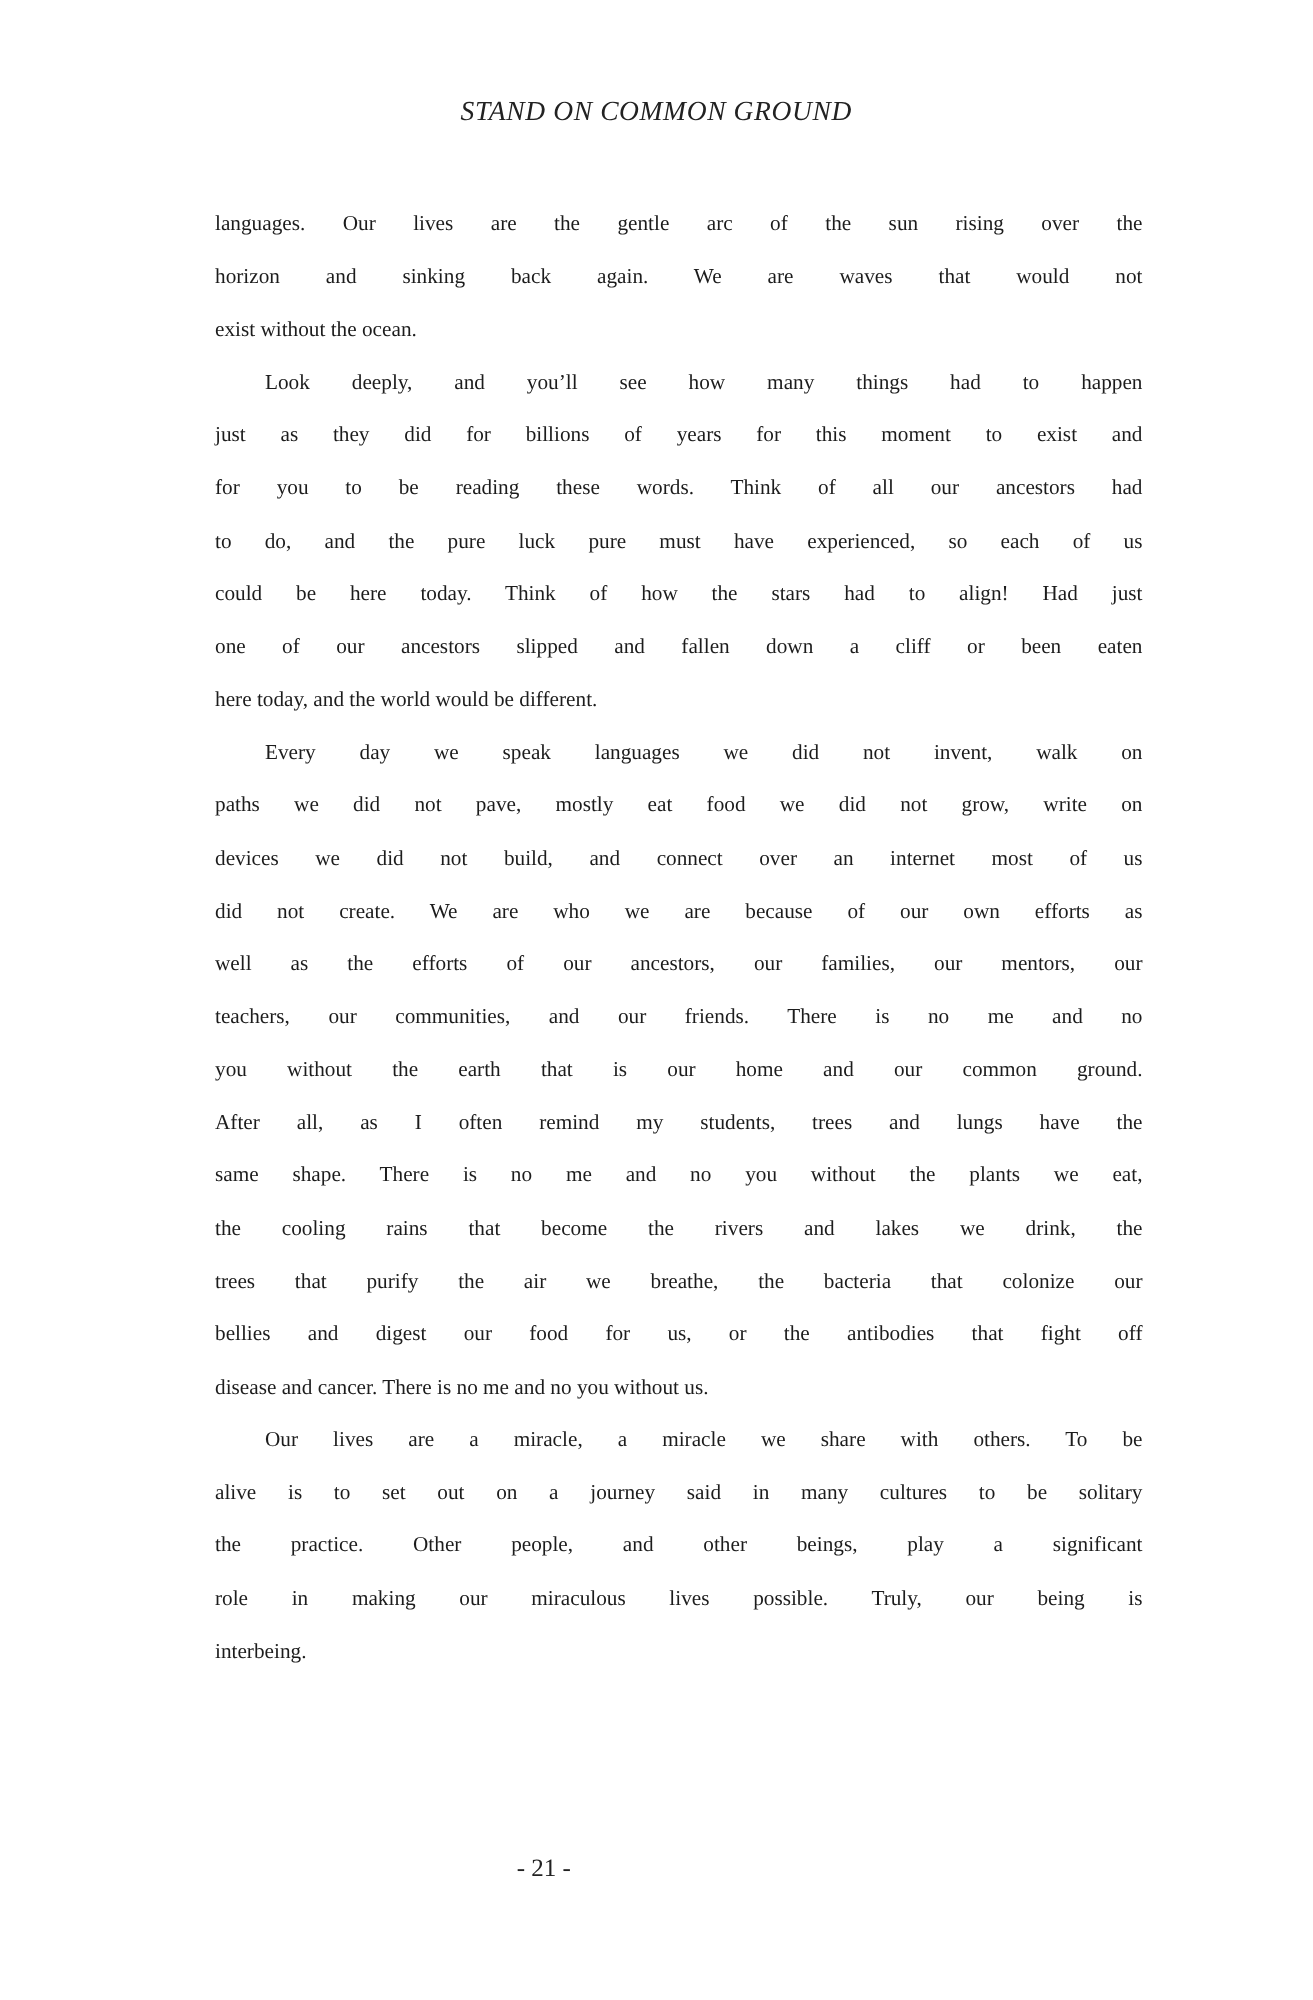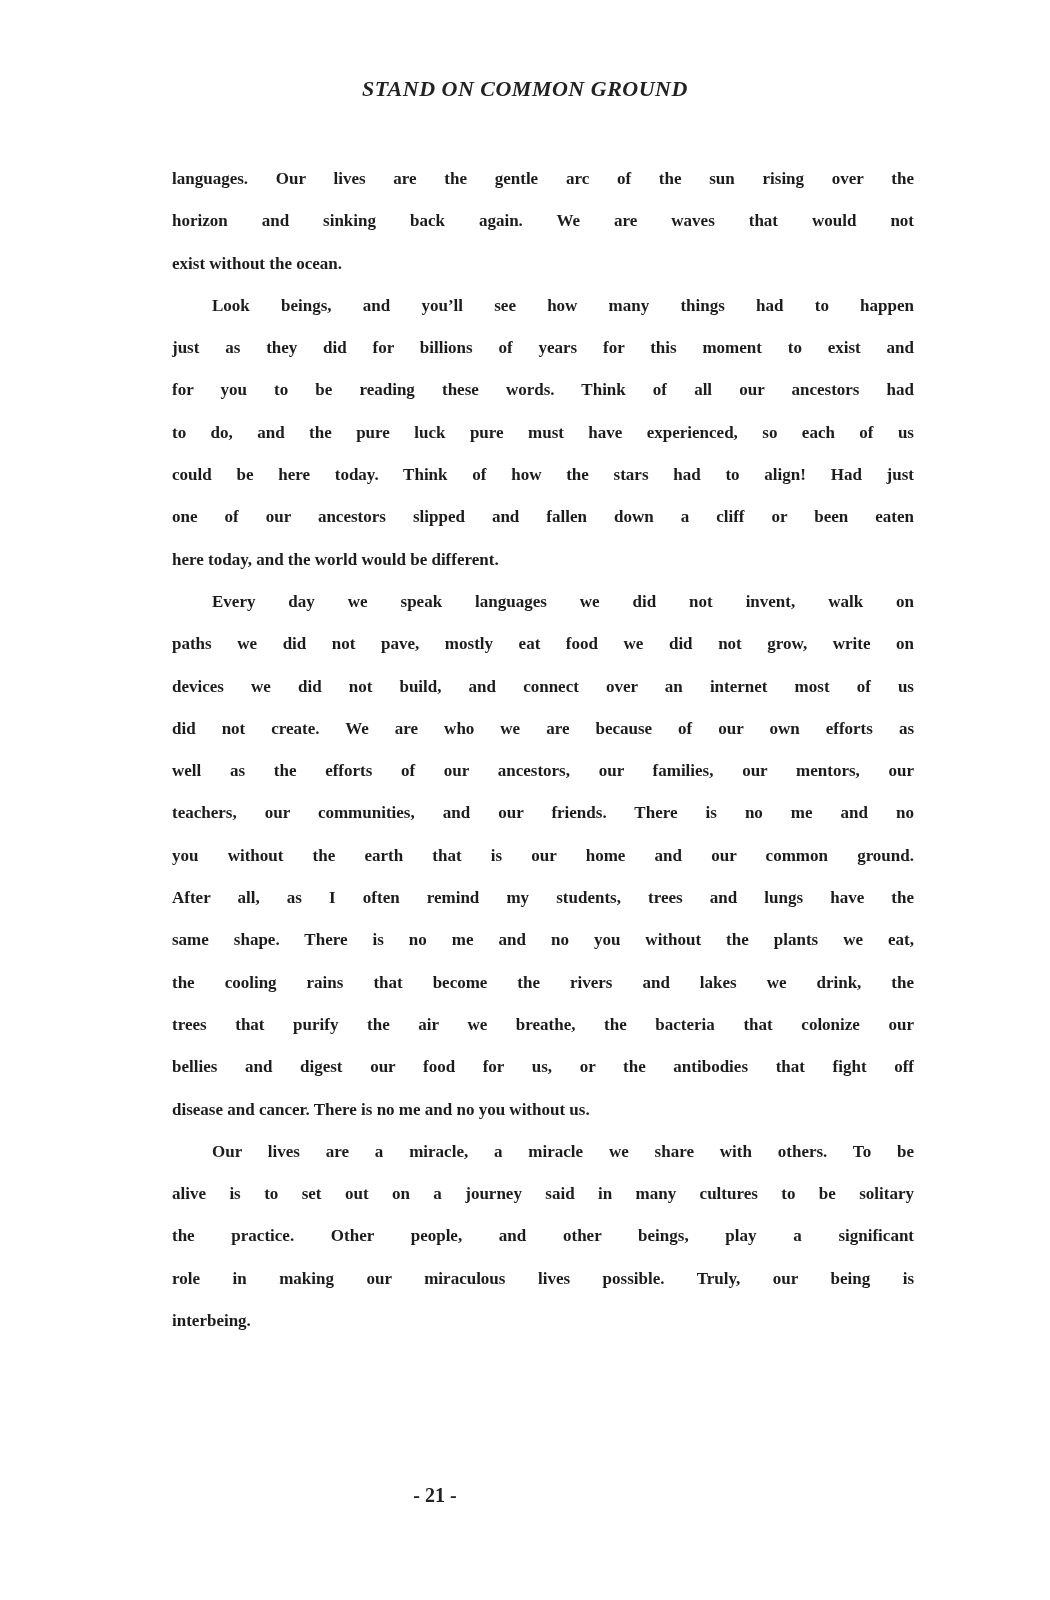--- a/index.html
+++ b/index.html
@@ -15,21 +15,20 @@
       color: #1a1a1a;
       font-family: "Liberation Serif", "DejaVu Serif", serif;
     }
     .page {
       position: absolute;
       left: 0;
       top: 0;
       width: 1050px;
       height: 1600px;
       background: #ffffff;
-      font-weight: bold;
     }
     .running-head {
       position: absolute;
       top: 76px;
       left: 0;
       width: 1050px;
       text-align: center;
       font-style: italic;
       font-size: 22px;
       letter-spacing: 0.5px;
@@ -73,21 +72,21 @@
 <div class="page">
   <div class="running-head">STAND ON COMMON GROUND</div>
 
   <div class="text-block" id="text-block">
       <div>
         <span class="line">languages. Our lives are the gentle arc of the sun rising over the</span>
         <span class="line">horizon and sinking back again. We are waves that would not</span>
         <span class="line last">exist without the ocean.</span>
       </div>
       <div>
-        <span class="line indent">Look beings, and you’ll see how many things had to happen</span>
+        <span class="line indent">Look deeply, and you’ll see how many things had to happen</span>
         <span class="line">just as they did for billions of years for this moment to exist and</span>
         <span class="line">for you to be reading these words. Think of all our ancestors had</span>
         <span class="line">to do, and the pure luck pure must have experienced, so each of us</span>
         <span class="line">could be here today. Think of how the stars had to align! Had just</span>
         <span class="line">one of our ancestors slipped and fallen down a cliff or been eaten</span>
         <span class="line last">here today, and the world would be different.</span>
       </div>
       <div>
         <span class="line indent">Every day we speak languages we did not invent, walk on</span>
         <span class="line">paths we did not pave, mostly eat food we did not grow, write on</span>

